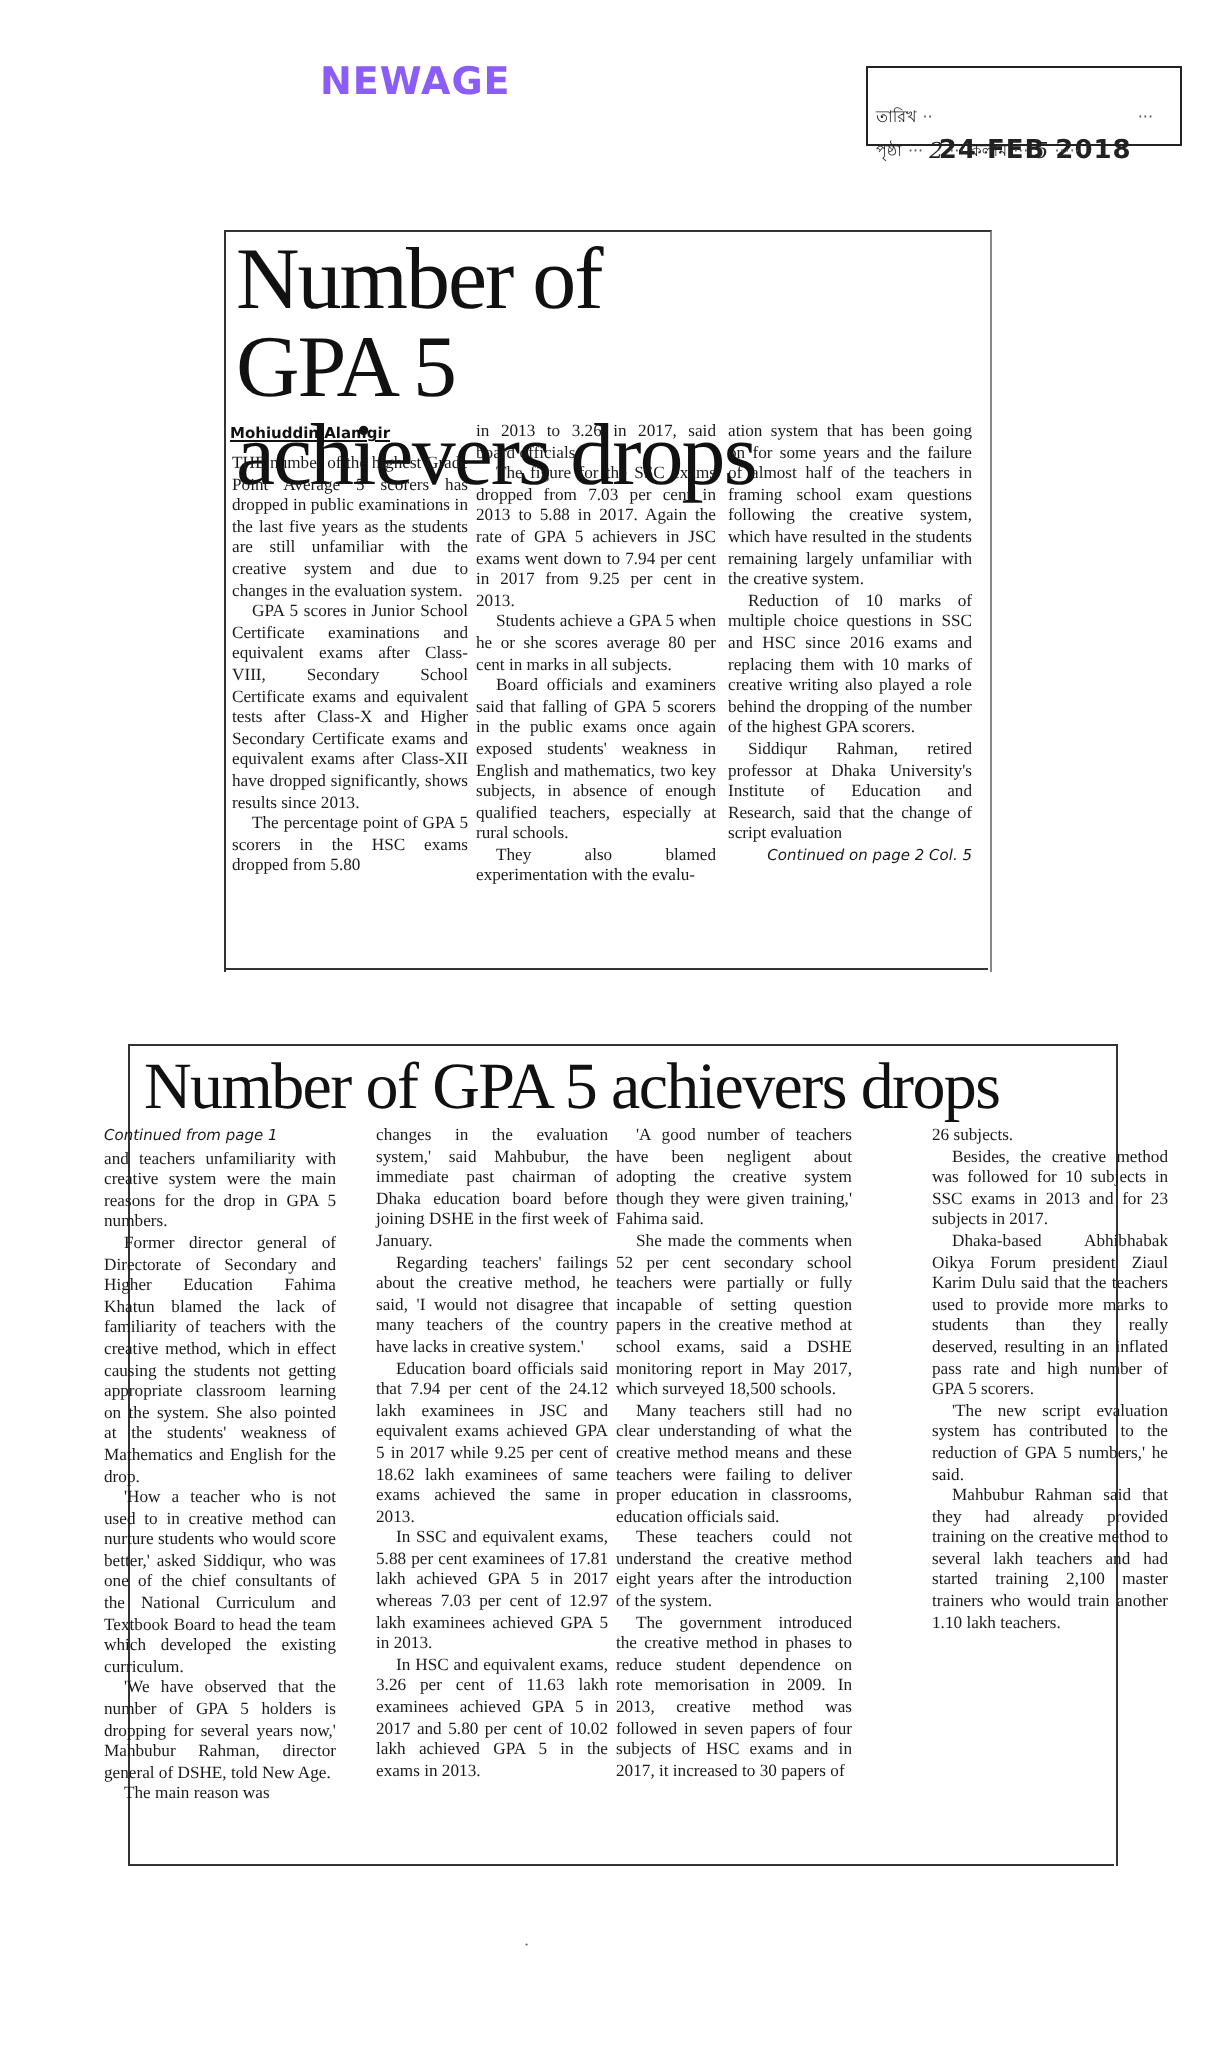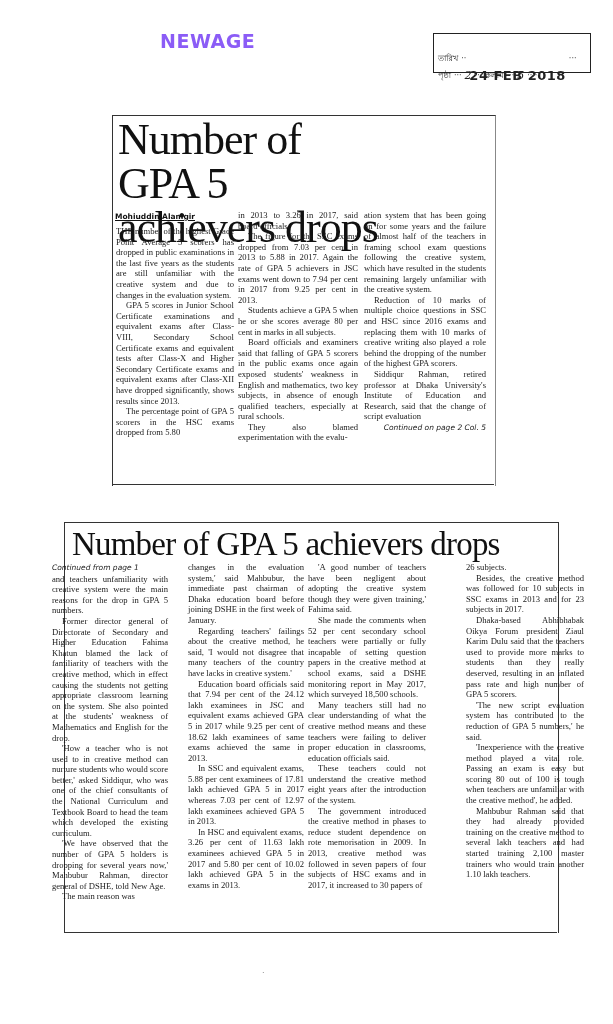--- a/index.html
+++ b/index.html
@@ -98,17 +98,16 @@
   <p>She made the comments when 52 per cent secondary school teachers were partially or fully incapable of setting question papers in the creative method at school exams, said a DSHE monitoring report in May 2017, which surveyed 18,500 schools.</p>
   <p>Many teachers still had no clear understanding of what the creative method means and these teachers were failing to deliver proper education in classrooms, education officials said.</p>
   <p>These teachers could not understand the creative method eight years after the introduction of the system.</p>
   <p>The government introduced the creative method in phases to reduce student dependence on rote memorisation in 2009. In 2013, creative method was followed in seven papers of four subjects of HSC exams and in 2017, it increased to 30 papers of</p>
 </div>
 <div class="col" style="left:430px; top:562px; width:118px;margin-left:36px;">
   <p class="noind">26 subjects.</p>
   <p>Besides, the creative method was followed for 10 subjects in SSC exams in 2013 and for 23 subjects in 2017.</p>
   <p>Dhaka-based Abhibhabak Oikya Forum president Ziaul Karim Dulu said that the teachers used to provide more marks to students than they really deserved, resulting in an inflated pass rate and high number of GPA 5 scorers.</p>
   <p>'The new script evaluation system has contributed to the reduction of GPA 5 numbers,' he said.</p>
-  <p>'Inexperience with the creative method played a vital role. Passing an exam is easy but scoring 80 out of 100 is tough when teachers are unfamiliar with the creative method', he added.</p>
   <p>Mahbubur Rahman said that they had already provided training on the creative method to several lakh teachers and had started training 2,100 master trainers who would train another 1.10 lakh teachers.</p>
 </div>
 
 <div class="footer-dot">·</div>
 
 </body></html>

